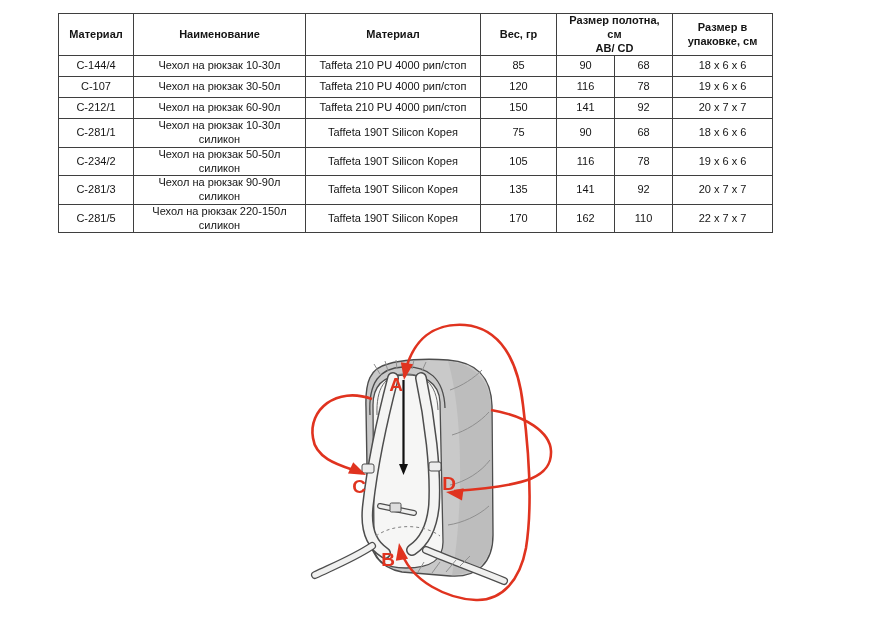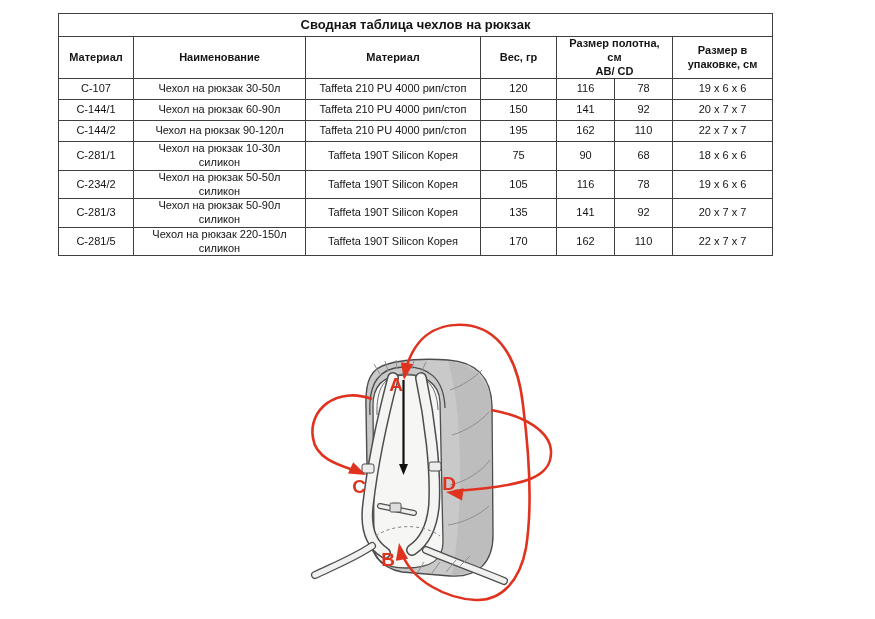--- a/index.html
+++ b/index.html
@@ -60,83 +60,80 @@
   <colgroup>
     <col style="width:75px">
       <col style="width:172px">
       <col style="width:175px">
     <col style="width:76px">
       <col style="width:58px">
       <col style="width:58px">
       <col style="width:100px">
   </colgroup>
   <thead>
-    <tr>
-      <th class="title-cell" colspan="7">Сводная таблица чехлов на рюкзак</th>
-    </tr>
     <tr class="hdr">
       <th>Материал</th>
       <th>Наименование</th>
       <th>Материал</th>
       <th>Вес, гр</th>
       <th colspan="2">Размер полотна, см
 АВ/ CD</th>
       <th>Размер в
 упаковке, см</th>
     </tr>
   </thead>
   <tbody>
       <tr>
+        <td>C-144/4</td>
+        <td>Чехол на рюкзак 10-30л</td>
+        <td>Taffeta 210 PU 4000 рип/стоп</td>
+        <td>85</td>
+        <td>90</td>
+        <td>68</td>
+        <td>18 x 6 x 6</td>
+      </tr>
+      <tr>
         <td>C-107</td>
         <td>Чехол на рюкзак 30-50л</td>
         <td>Taffeta 210 PU 4000 рип/стоп</td>
         <td>120</td>
         <td>116</td>
         <td>78</td>
         <td>19 x 6 x 6</td>
       </tr>
       <tr>
-        <td>C-144/1</td>
+        <td>C-212/1</td>
         <td>Чехол на рюкзак 60-90л</td>
         <td>Taffeta 210 PU 4000 рип/стоп</td>
         <td>150</td>
         <td>141</td>
         <td>92</td>
         <td>20 x 7 x 7</td>
       </tr>
       <tr>
-        <td>C-144/2</td>
-        <td>Чехол на рюкзак 90-120л</td>
-        <td>Taffeta 210 PU 4000 рип/стоп</td>
-        <td>195</td>
-        <td>162</td>
-        <td>110</td>
-        <td>22 x 7 x 7</td>
-      </tr>
-      <tr>
         <td>C-281/1</td>
         <td>Чехол на рюкзак 10-30л силикон</td>
         <td>Taffeta 190T Silicon Корея</td>
         <td>75</td>
         <td>90</td>
         <td>68</td>
         <td>18 x 6 x 6</td>
       </tr>
       <tr>
         <td>C-234/2</td>
         <td>Чехол на рюкзак 50-50л силикон</td>
         <td>Taffeta 190T Silicon Корея</td>
         <td>105</td>
         <td>116</td>
         <td>78</td>
         <td>19 x 6 x 6</td>
       </tr>
       <tr>
         <td>C-281/3</td>
-        <td>Чехол на рюкзак 50-90л силикон</td>
+        <td>Чехол на рюкзак 90-90л силикон</td>
         <td>Taffeta 190T Silicon Корея</td>
         <td>135</td>
         <td>141</td>
         <td>92</td>
         <td>20 x 7 x 7</td>
       </tr>
       <tr>
         <td>C-281/5</td>
         <td>Чехол на рюкзак 220-150л силикон</td>
         <td>Taffeta 190T Silicon Корея</td>

